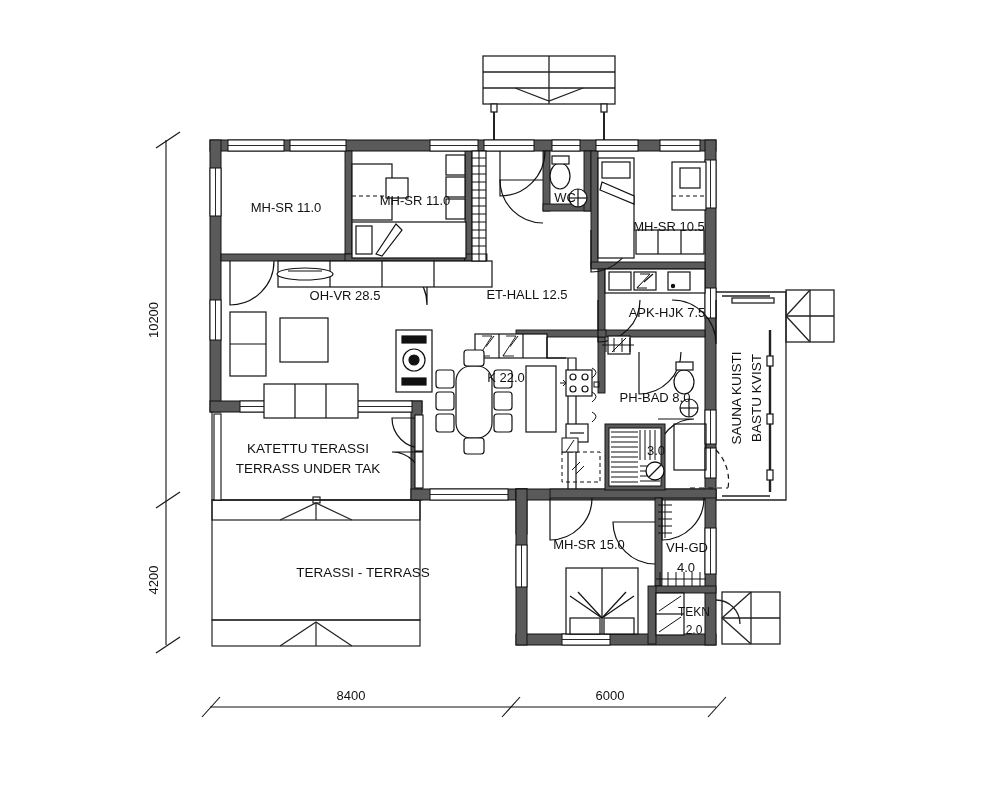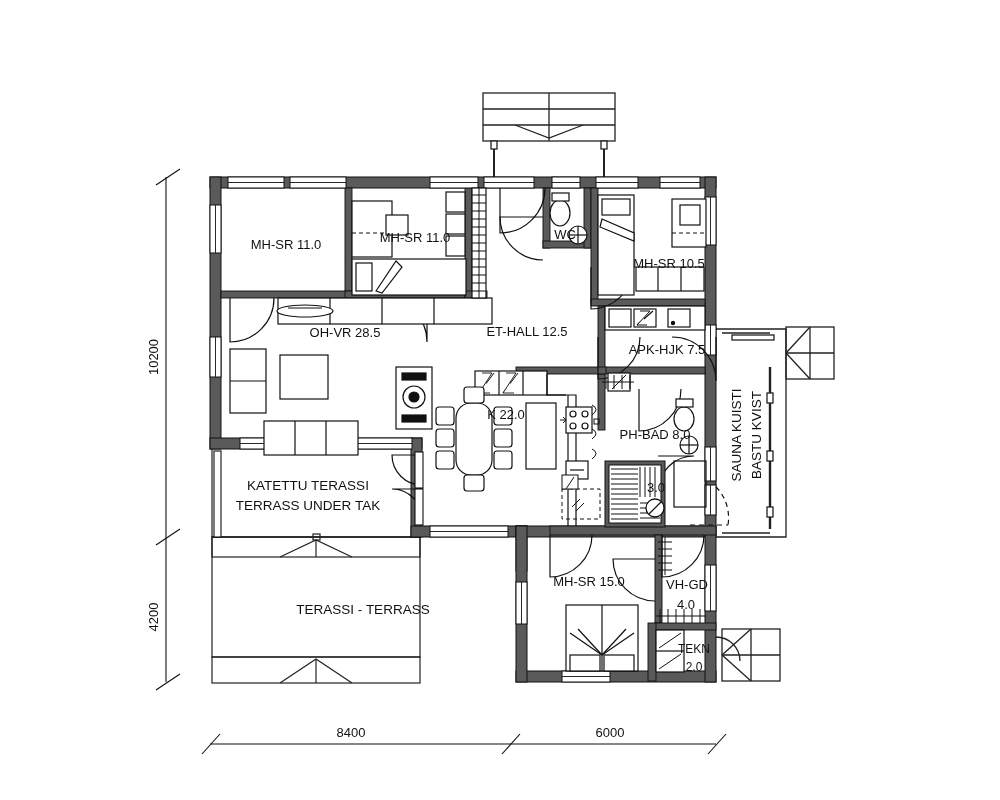--- a/index.html
+++ b/index.html
@@ -1,19 +1,19 @@
 <!DOCTYPE html>
 <html><head>
 <meta charset="utf-8">
 <title>Floor Plan</title>
 <style>
   html,body{margin:0;padding:0;background:#ffffff;}
   body{width:1000px;height:800px;overflow:hidden;
        font-family:"Liberation Sans","DejaVu Sans",sans-serif;color:#111;}
-  #stage{position:relative;width:1000px;height:680px;background:#fff;margin-top:37px;}
+  #stage{position:relative;width:1000px;height:680px;background:#fff;}
   svg{display:block;}
   .lbl{font-family:"Liberation Sans","DejaVu Sans",sans-serif;fill:#111;}
 </style>
 </head>
 <body>
 
 <div id="stage">
 <svg id="plan" width="1000" height="800" viewBox="0 0 1000 800">
 
   <rect x="0" y="0" width="1000" height="800" fill="#ffffff"></rect>

